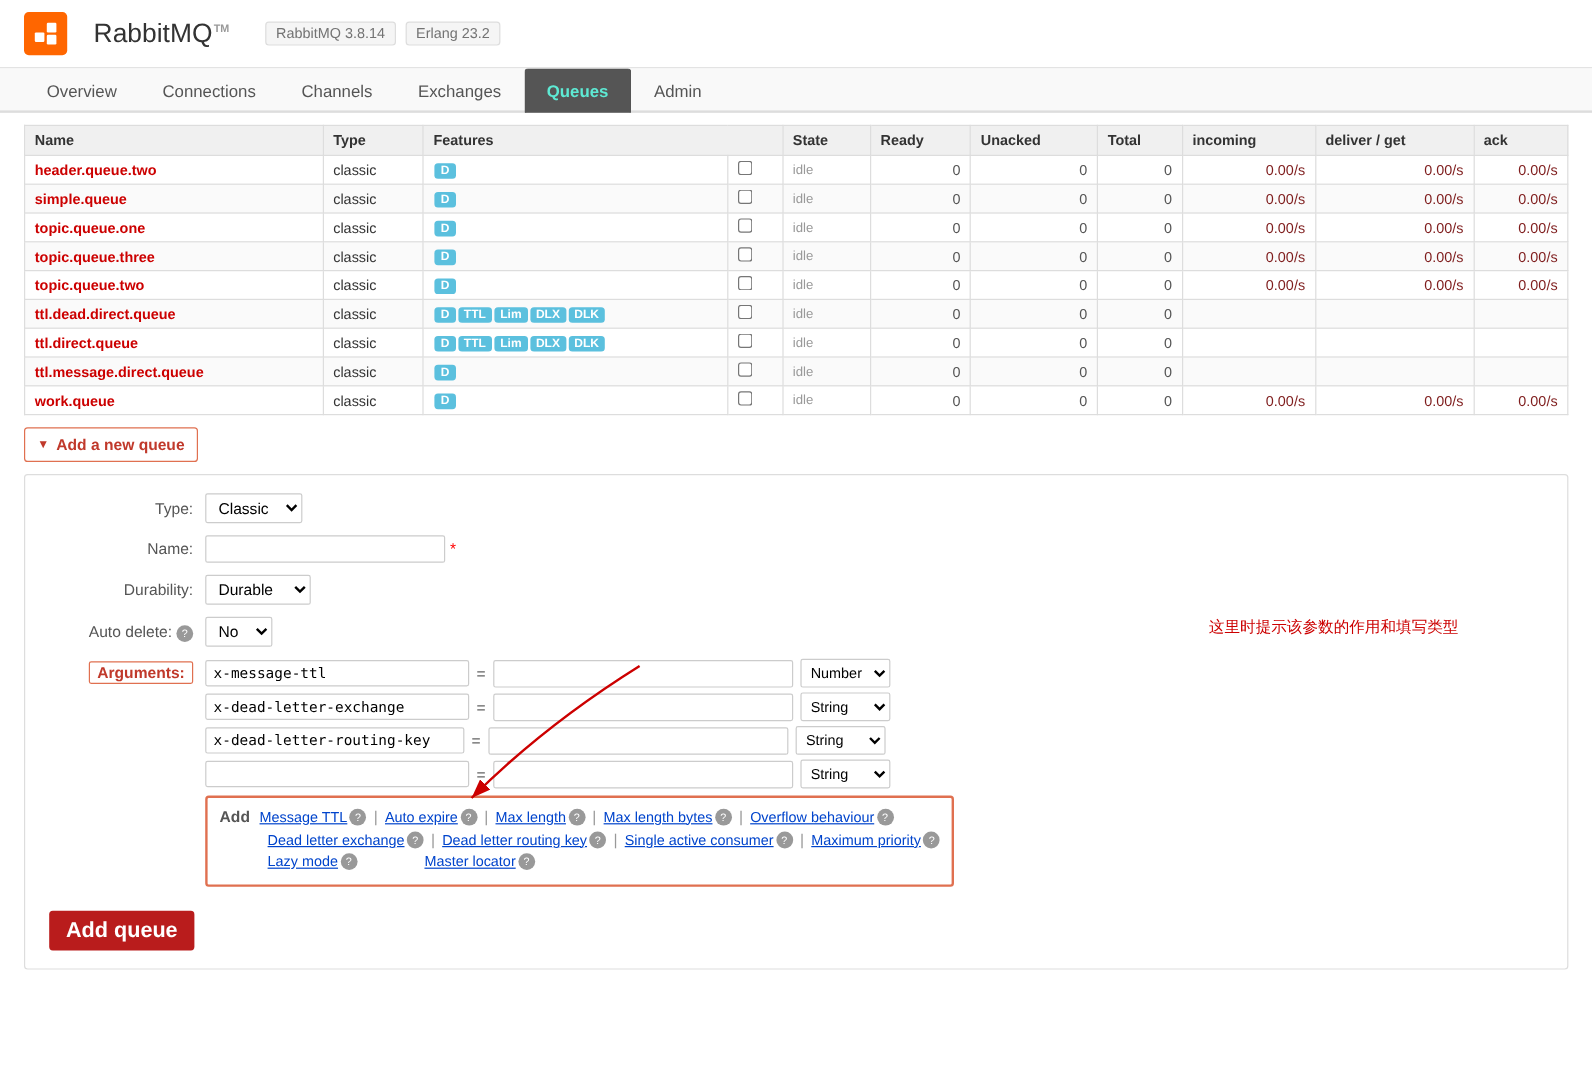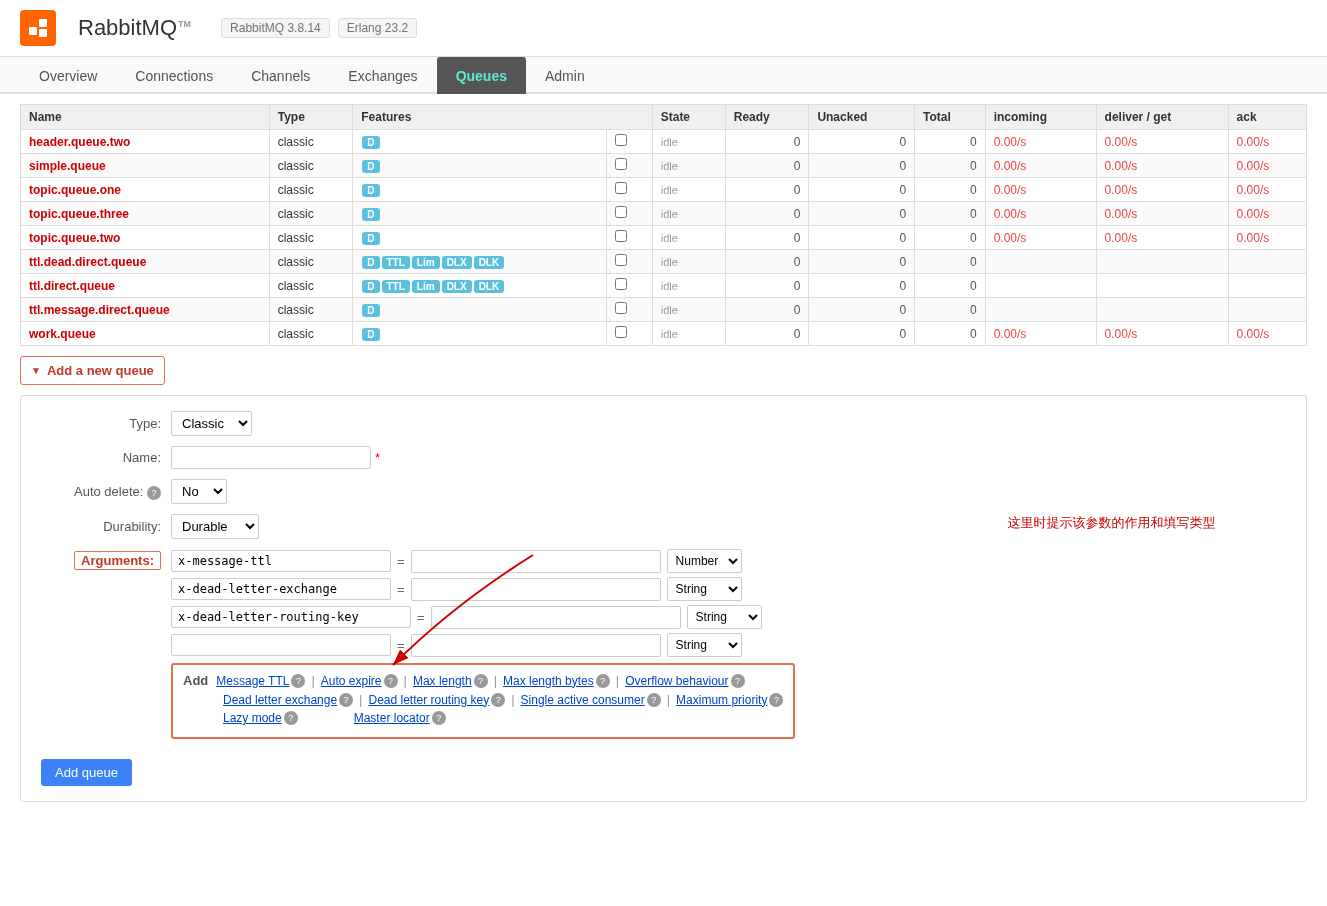--- a/index.html
+++ b/index.html
@@ -31,21 +31,21 @@
     table tr:nth-child(even) td { background: #fafafa; }
     .queue-name { font-weight: bold; color: #c00; text-decoration: none; }
     .badge { display: inline-block; padding: 1px 5px; border-radius: 3px; font-size: 10px; font-weight: bold; color: #fff; margin: 0 1px; }
     .badge-d { background: #5bc0de; }
     .badge-ttl { background: #5bc0de; }
     .badge-lim { background: #5bc0de; }
     .badge-dlx { background: #5bc0de; }
     .badge-dlk { background: #5bc0de; }
     .state-idle { color: #999; font-size: 11px; margin-top: 12px; }
     .num { text-align: right; color: #555; }
-    .rate { text-align: left; color: #ef4444; }
+    .rate { text-align: right; color: #7f1d1d; }
 
     
     .section-header { display: flex; align-items: center; gap: 6px; padding: 6px 10px; border: 1px solid #e07050; border-radius: 3px; cursor: pointer; width: fit-content; margin: 10px 0; background: #fff; }
     .section-header-triangle { color: #c0392b; font-size: 10px; }
     .section-header-text { font-weight: bold; color: #c0392b; font-size: 13px; }
 
     .form-section { border: 1px solid #ddd; padding: 15px 20px; border-radius: 3px; margin-bottom: 10px; }
     .form-row { display: flex; align-items: center; margin-bottom: 10px; }
     .form-label { width: 130px; text-align: right; padding-right: 10px; color: #555; font-size: 13px; }
     .q-mark { display: inline-block; width: 14px; height: 14px; background: #999; color: #fff; border-radius: 50%; font-size: 9px; text-align: center; line-height: 14px; cursor: pointer; }
@@ -60,21 +60,21 @@
     .arg-type { border: 1px solid #ccc; padding: 3px 4px; background: #fff; font-size: 12px; }
 
     
     .add-links-box { border: 2px solid #e07050; border-radius: 3px; padding: 8px 10px; margin-top: 6px; }
     .add-links-row { display: flex; align-items: center; flex-wrap: wrap; gap: 2px; margin-bottom: 4px; }
     .add-label { font-weight: bold; margin-right: 6px; color: #555; }
     .add-link { color: #0044cc; text-decoration: underline; cursor: pointer; font-size: 12px; }
     .sep { color: #999; margin: 0 4px; }
 
     
-    .add-queue-btn { background: #3b82f6; color: #fff; border: none; padding: 6px 14px; font-size: 13px; border-radius: 3px; cursor: pointer; margin-top: 10px; }
+    .add-queue-btn { background: #b91c1c; color: #fff; border: none; padding: 6px 14px; font-size: 18px; border-radius: 3px; cursor: pointer; margin-top: 10px; font-weight: bold; }
 
     .main-content { position: relative; }
 
     
     .cb { width: 12px; height: 12px; }
   </style>
 </head>
 <body>
 
 <div class="header">
@@ -258,35 +258,35 @@
       </select>
     </div>
 
     <div class="form-row">
       <div class="form-label">Name:</div>
       <input type="text" class="form-control" style="width: 200px;">
       <span class="required-star">*</span>
     </div>
 
     <div class="form-row">
+      <div class="form-label">Durability:</div>
+      <select class="form-control">
+        <option>Durable</option>
+        <option>Transient</option>
+      </select>
+    </div>
+
+    <div class="form-row">
       <div class="form-label">
         <span>Auto delete:</span>
         <span class="q-mark">?</span>
       </div>
       <select class="form-control">
         <option>No</option>
         <option>Yes</option>
-      </select>
-    </div>
-
-    <div class="form-row">
-      <div class="form-label">Durability:</div>
-      <select class="form-control">
-        <option>Durable</option>
-        <option>Transient</option>
       </select>
     </div>
 
     <div class="form-row" style="align-items:flex-start;">
       <div class="form-label" style="padding-top:4px;">
         <span style="border:1px solid #e07050; padding:1px 6px; border-radius:2px; color:#c0392b; font-weight:bold;">Arguments:</span>
       </div>
       <div style="position:relative;">
 
         <div style="position:absolute; top:-35px; right:-420px; color:#c00; font-size:13px; white-space:nowrap;">这里时提示该参数的作用和填写类型</div>
@@ -307,21 +307,21 @@
           <span class="arg-eq">=</span>
           <input class="arg-val form-control" type="text" style="width: 250px;">
           <select class="arg-type form-control">
             <option>Number</option>
             <option selected="">String</option>
             <option>Boolean</option>
           </select>
         </div>
 
         <div class="arg-row">
-          <input class="arg-key form-control" type="text" value="x-dead-letter-routing-key" style="font-family: monospace; font-size: 12px; width: 240px;">
+          <input class="arg-key form-control" type="text" value="x-dead-letter-routing-key" style="font-family: monospace; font-size: 12px; width: 216px;">
           <span class="arg-eq">=</span>
           <input class="arg-val form-control" type="text" style="width: 250px;">
           <select class="arg-type form-control">
             <option>Number</option>
             <option selected="">String</option>
             <option>Boolean</option>
           </select>
         </div>
 
         <div class="arg-row">

